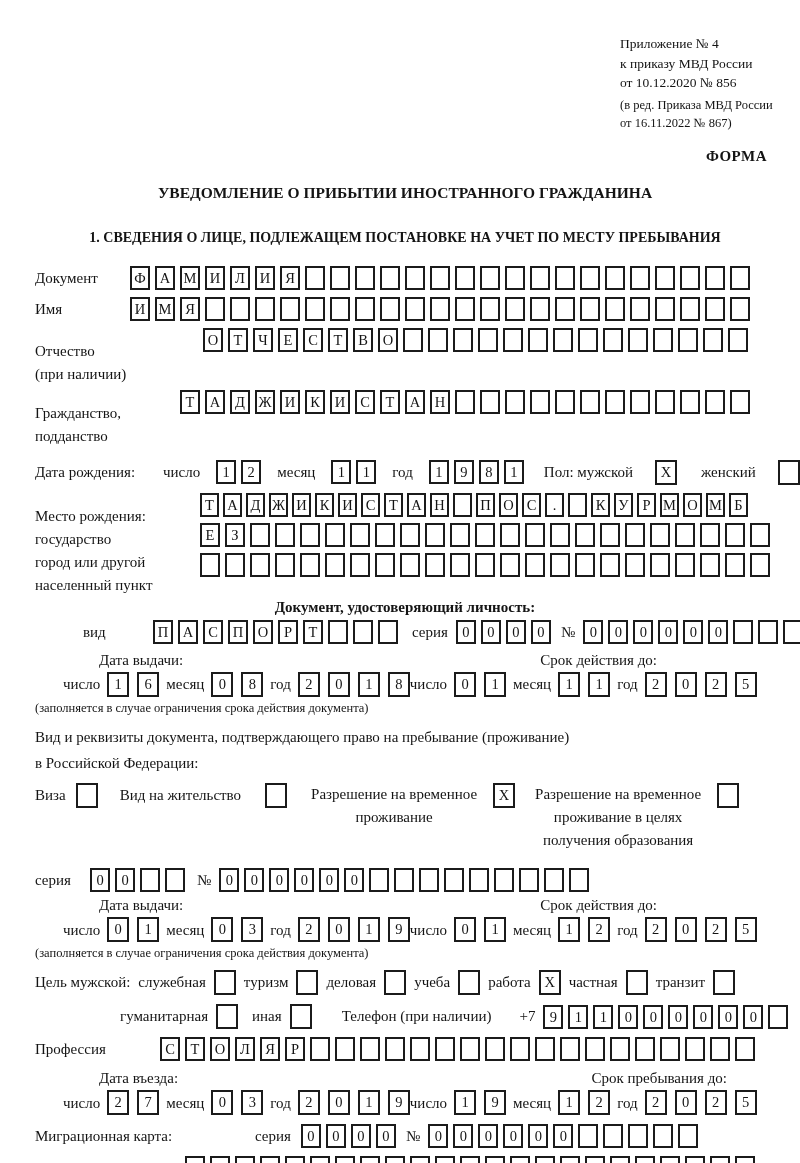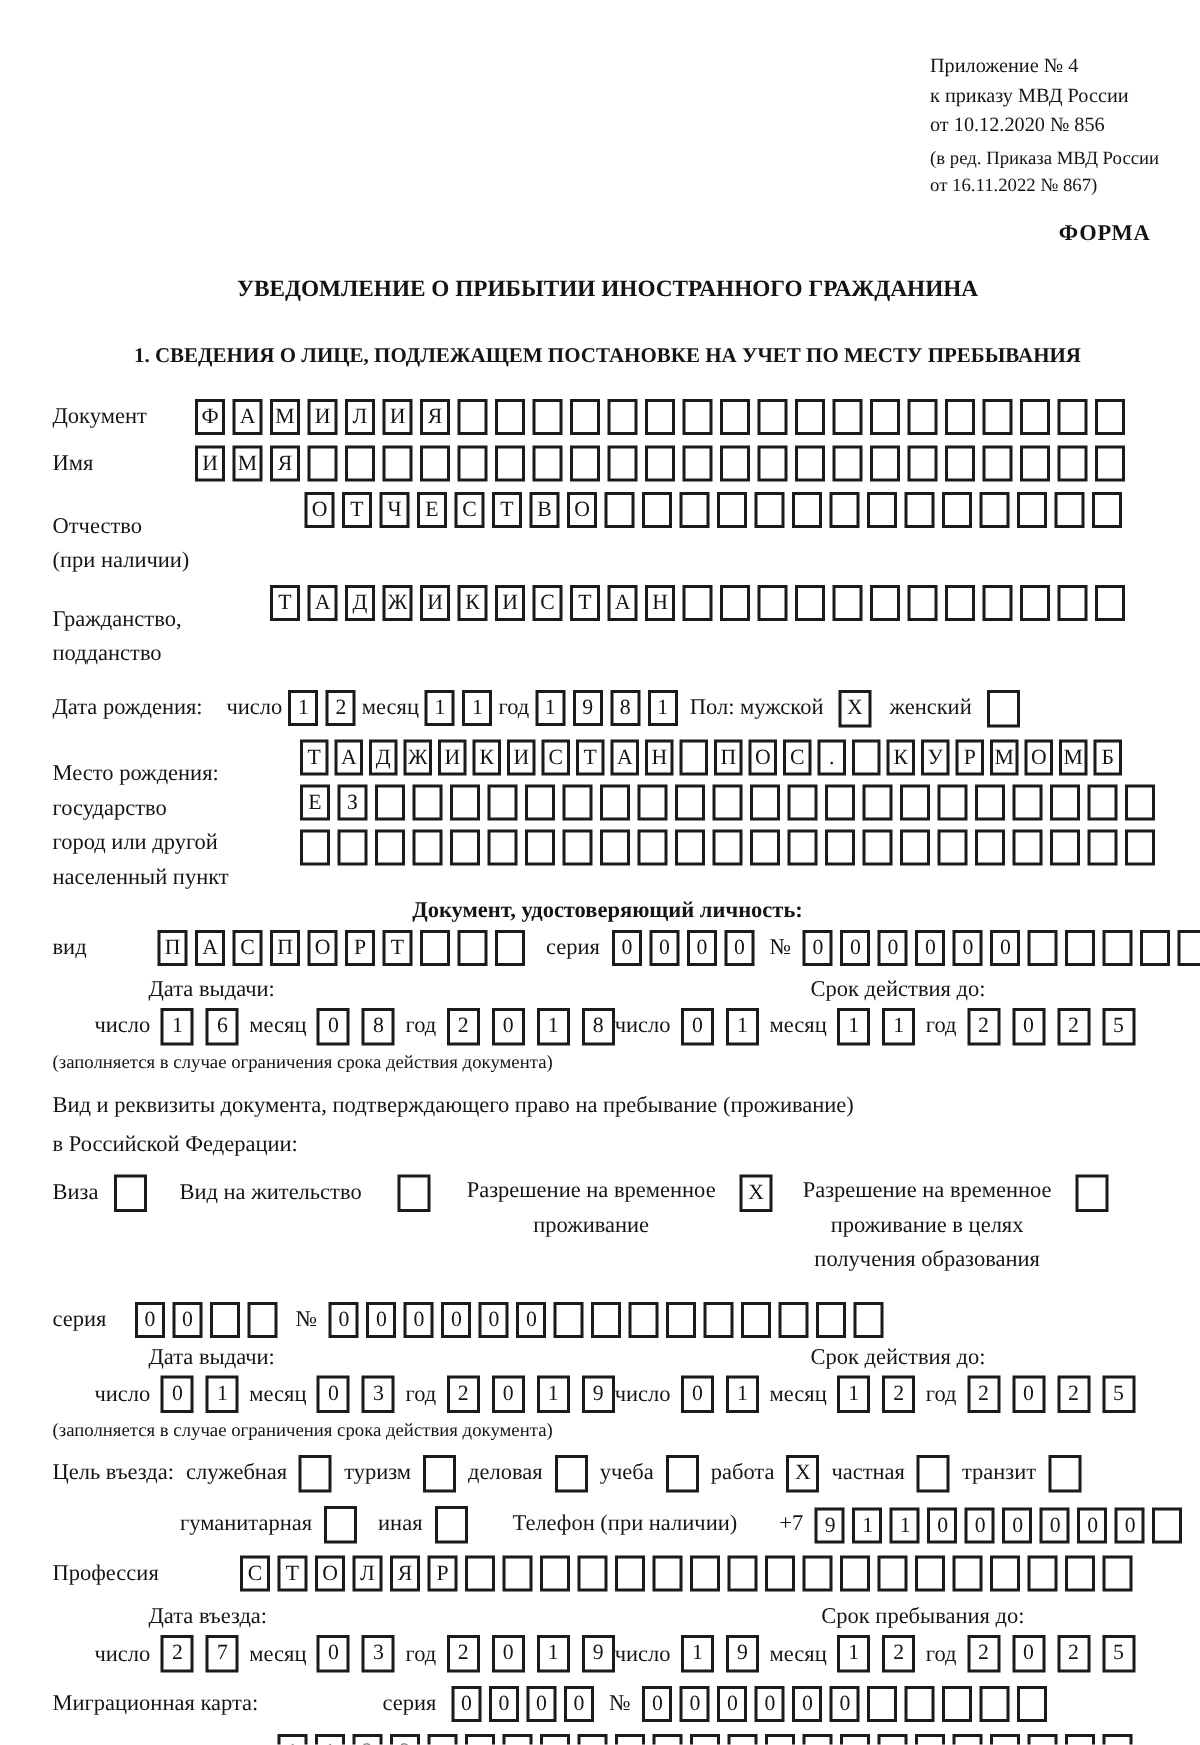--- a/index.html
+++ b/index.html
@@ -23,21 +23,21 @@
   .lblcol .lbl{display:block;line-height:23px;}
   .cells{display:flex;gap:5px;flex-shrink:0;}
   .cell{box-sizing:border-box;width:20px;height:24px;border:2px solid #1b1b1b;text-align:center;
         font-size:14.5px;line-height:20px;flex-shrink:0;background:#fff;}
   .tight{gap:4px;}
   .tight .cell{width:19px;}
   .chk{margin-left:6px;}
   .chk .cell{width:22px;height:25px;line-height:21px;}
   .stack{display:flex;flex-direction:column;gap:6px;}
   .w95{width:95px;}.w168{width:168px;}.w145{width:145px;}.w165{width:165px;}.w150{width:150px;}
-  .gap8{gap:4px;}
+  .gap8{gap:16px;}
   .center-bold{text-align:center;font-weight:bold;font-size:15px;margin-top:6px;}
   .dhead{display:flex;font-size:15px;margin-top:8px;}
   .dhead .h1{margin-left:64px;}
   .dhead .h2{margin-left:auto;margin-right:118px;}
   .daterow{display:flex;margin-top:3px;}
   .dgrp{display:flex;align-items:center;gap:7px;margin-left:28px;}
   .dgrp .cells{gap:8px;}
   .dgrp .cell{width:22px;height:25px;line-height:21px;}
   .dgrp.right{margin-left:auto;margin-right:52px;}
   .note{font-size:12.5px;margin-top:4px;}
@@ -309,21 +309,21 @@
           <span class="cell"></span>
           <span class="cell"></span>
           <span class="cell"></span>
         </span>
     </div>
   </div>
 
   <div class="center-bold" style="margin-top:2px;">Документ, удостоверяющий личность:</div>
 
   <div class="frow" style="margin-top:4px;align-items:center;">
-    <span class="lbl" style="width:70px;">вид</span>
+    <span class="lbl" style="width:70px;margin-left:48px;">вид</span>
     <span class="cells">
         <span class="cell">П</span>
         <span class="cell">А</span>
         <span class="cell">С</span>
         <span class="cell">П</span>
         <span class="cell">О</span>
         <span class="cell">Р</span>
         <span class="cell">Т</span>
         <span class="cell"></span>
         <span class="cell"></span>
@@ -495,21 +495,21 @@
           <span class="cell">2</span>
           <span class="cell">0</span>
           <span class="cell">2</span>
           <span class="cell">5</span>
         </span>
     </div>
   </div>
   <div class="note">(заполняется в случае ограничения срока действия документа)</div>
 
   <div class="prow">
-    <span class="lbl">Цель въезда:</span>
+    <span class="lbl">Цель мужской:</span>
     <span class="lbl">служебная</span>
     <span class="cells chk" style="margin-left:0;">
         <span class="cell"></span>
       </span>
     <span class="lbl">туризм</span>
     <span class="cells chk" style="margin-left:0;">
         <span class="cell"></span>
       </span>
     <span class="lbl">деловая</span>
     <span class="cells chk" style="margin-left:0;">
@@ -583,21 +583,21 @@
         <span class="cell"></span>
         <span class="cell"></span>
         <span class="cell"></span>
         <span class="cell"></span>
         <span class="cell"></span>
       </span>
   </div>
 
   <div class="dhead" style="margin-top:9px;">
     <span class="h1">Дата въезда:</span>
-    <span class="h2" style="margin-right:92px;">Срок пребывания до:</span>
+    <span class="h2" style="margin-right:48px;">Срок пребывания до:</span>
   </div>
   <div class="daterow">
     <div class="dgrp">
       <span class="lbl">число</span>
       <span class="cells">
           <span class="cell">2</span>
           <span class="cell">7</span>
         </span>
       <span class="lbl">месяц</span>
       <span class="cells">

